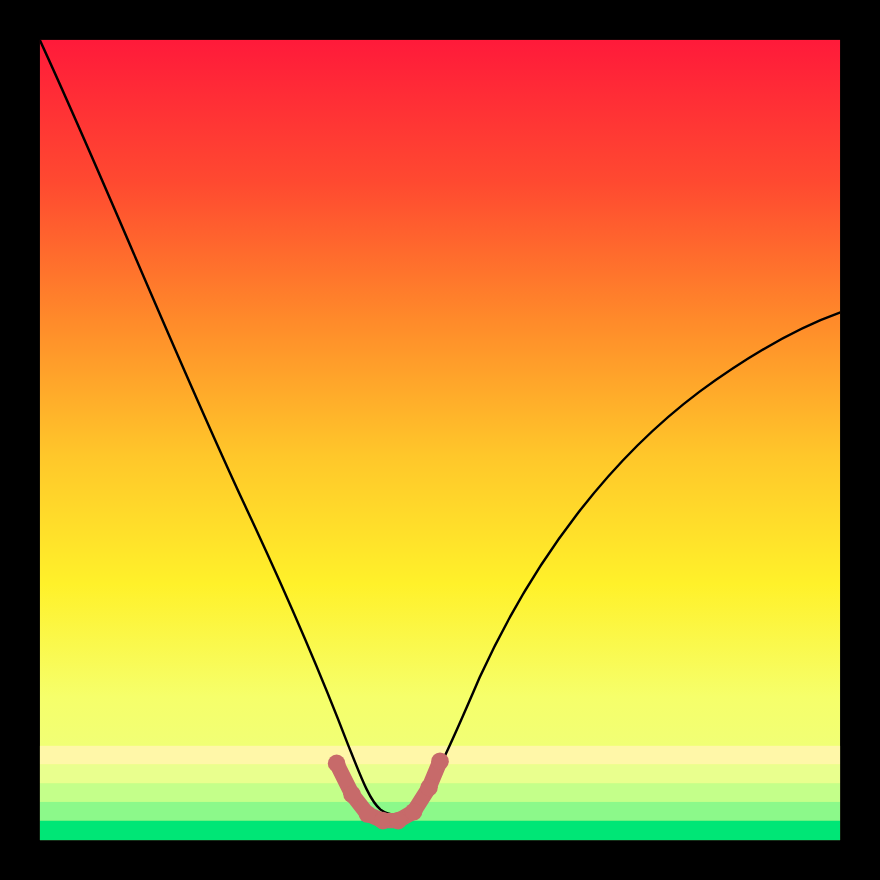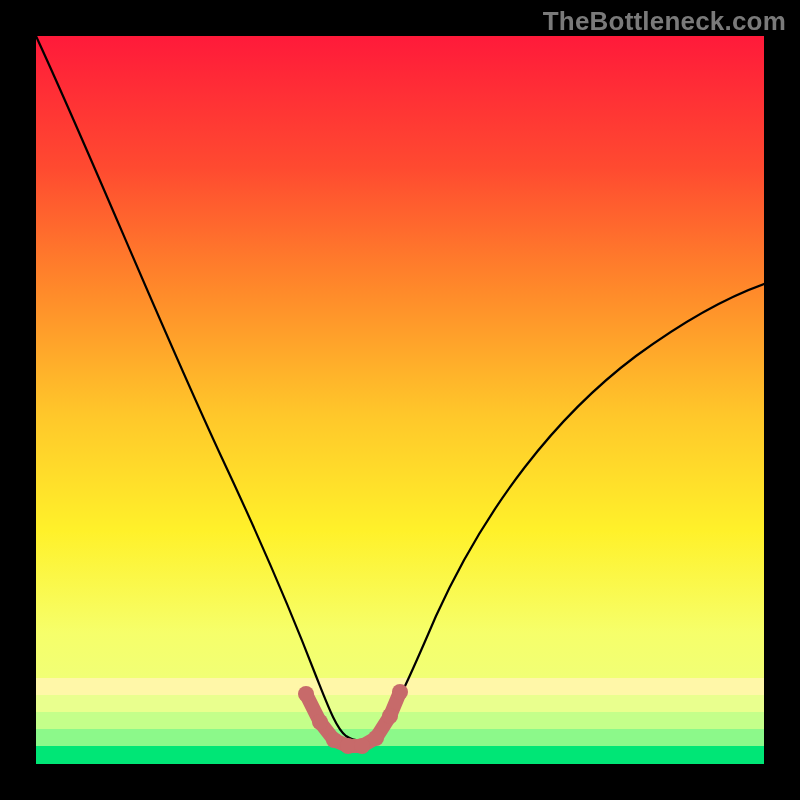--- a/index.html
+++ b/index.html
@@ -36,21 +36,20 @@
     color: #7a7a7a;
     letter-spacing: 0.2px;
     z-index: 10;
   }
   svg { display: block; }
 </style>
 </head>
 <body>
 
 <div class="frame">
-  <div class="watermark">TheBottleneck.com</div>
 
   <div class="plot">
     <svg viewBox="0 0 728 728" width="728" height="728" preserveAspectRatio="none">
       <defs>
         <linearGradient id="bg" x1="0" y1="0" x2="0" y2="1">
           <stop offset="0%" stop-color="#ff1a3a"></stop>
           <stop offset="18%" stop-color="#ff4a30"></stop>
           <stop offset="35%" stop-color="#ff8a2a"></stop>
           <stop offset="52%" stop-color="#ffc72a"></stop>
           <stop offset="68%" stop-color="#fff12a"></stop>

